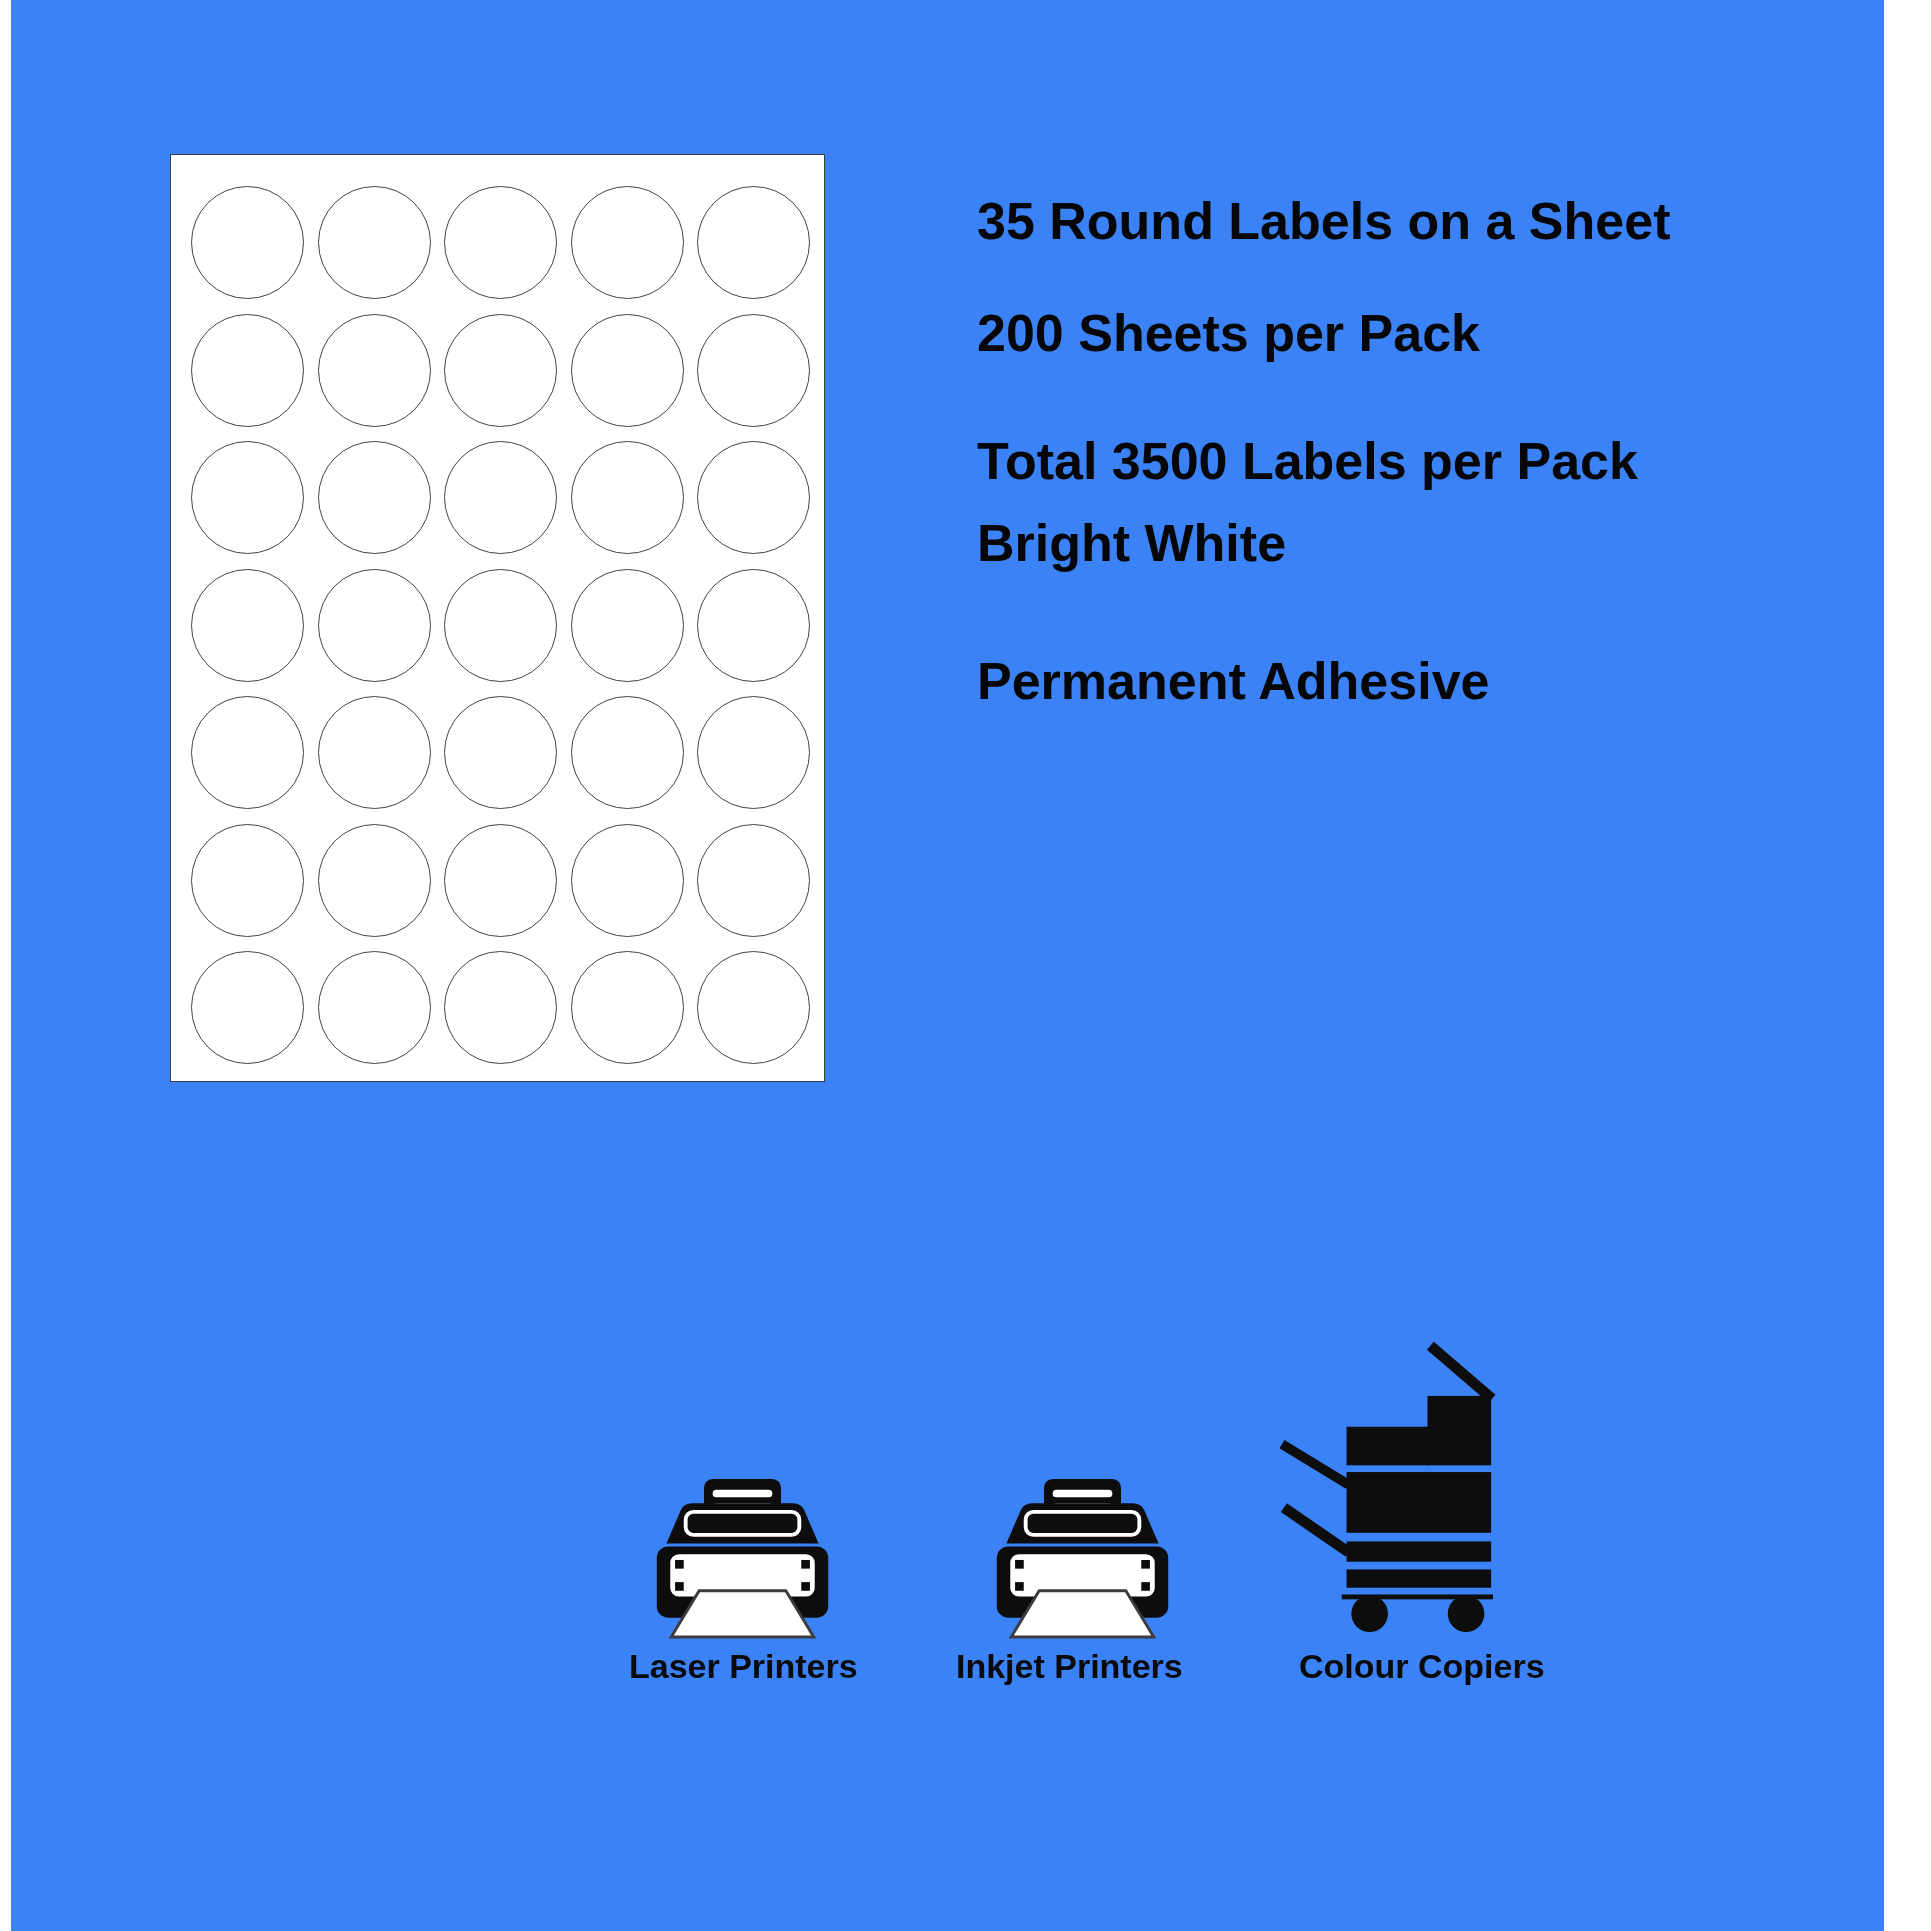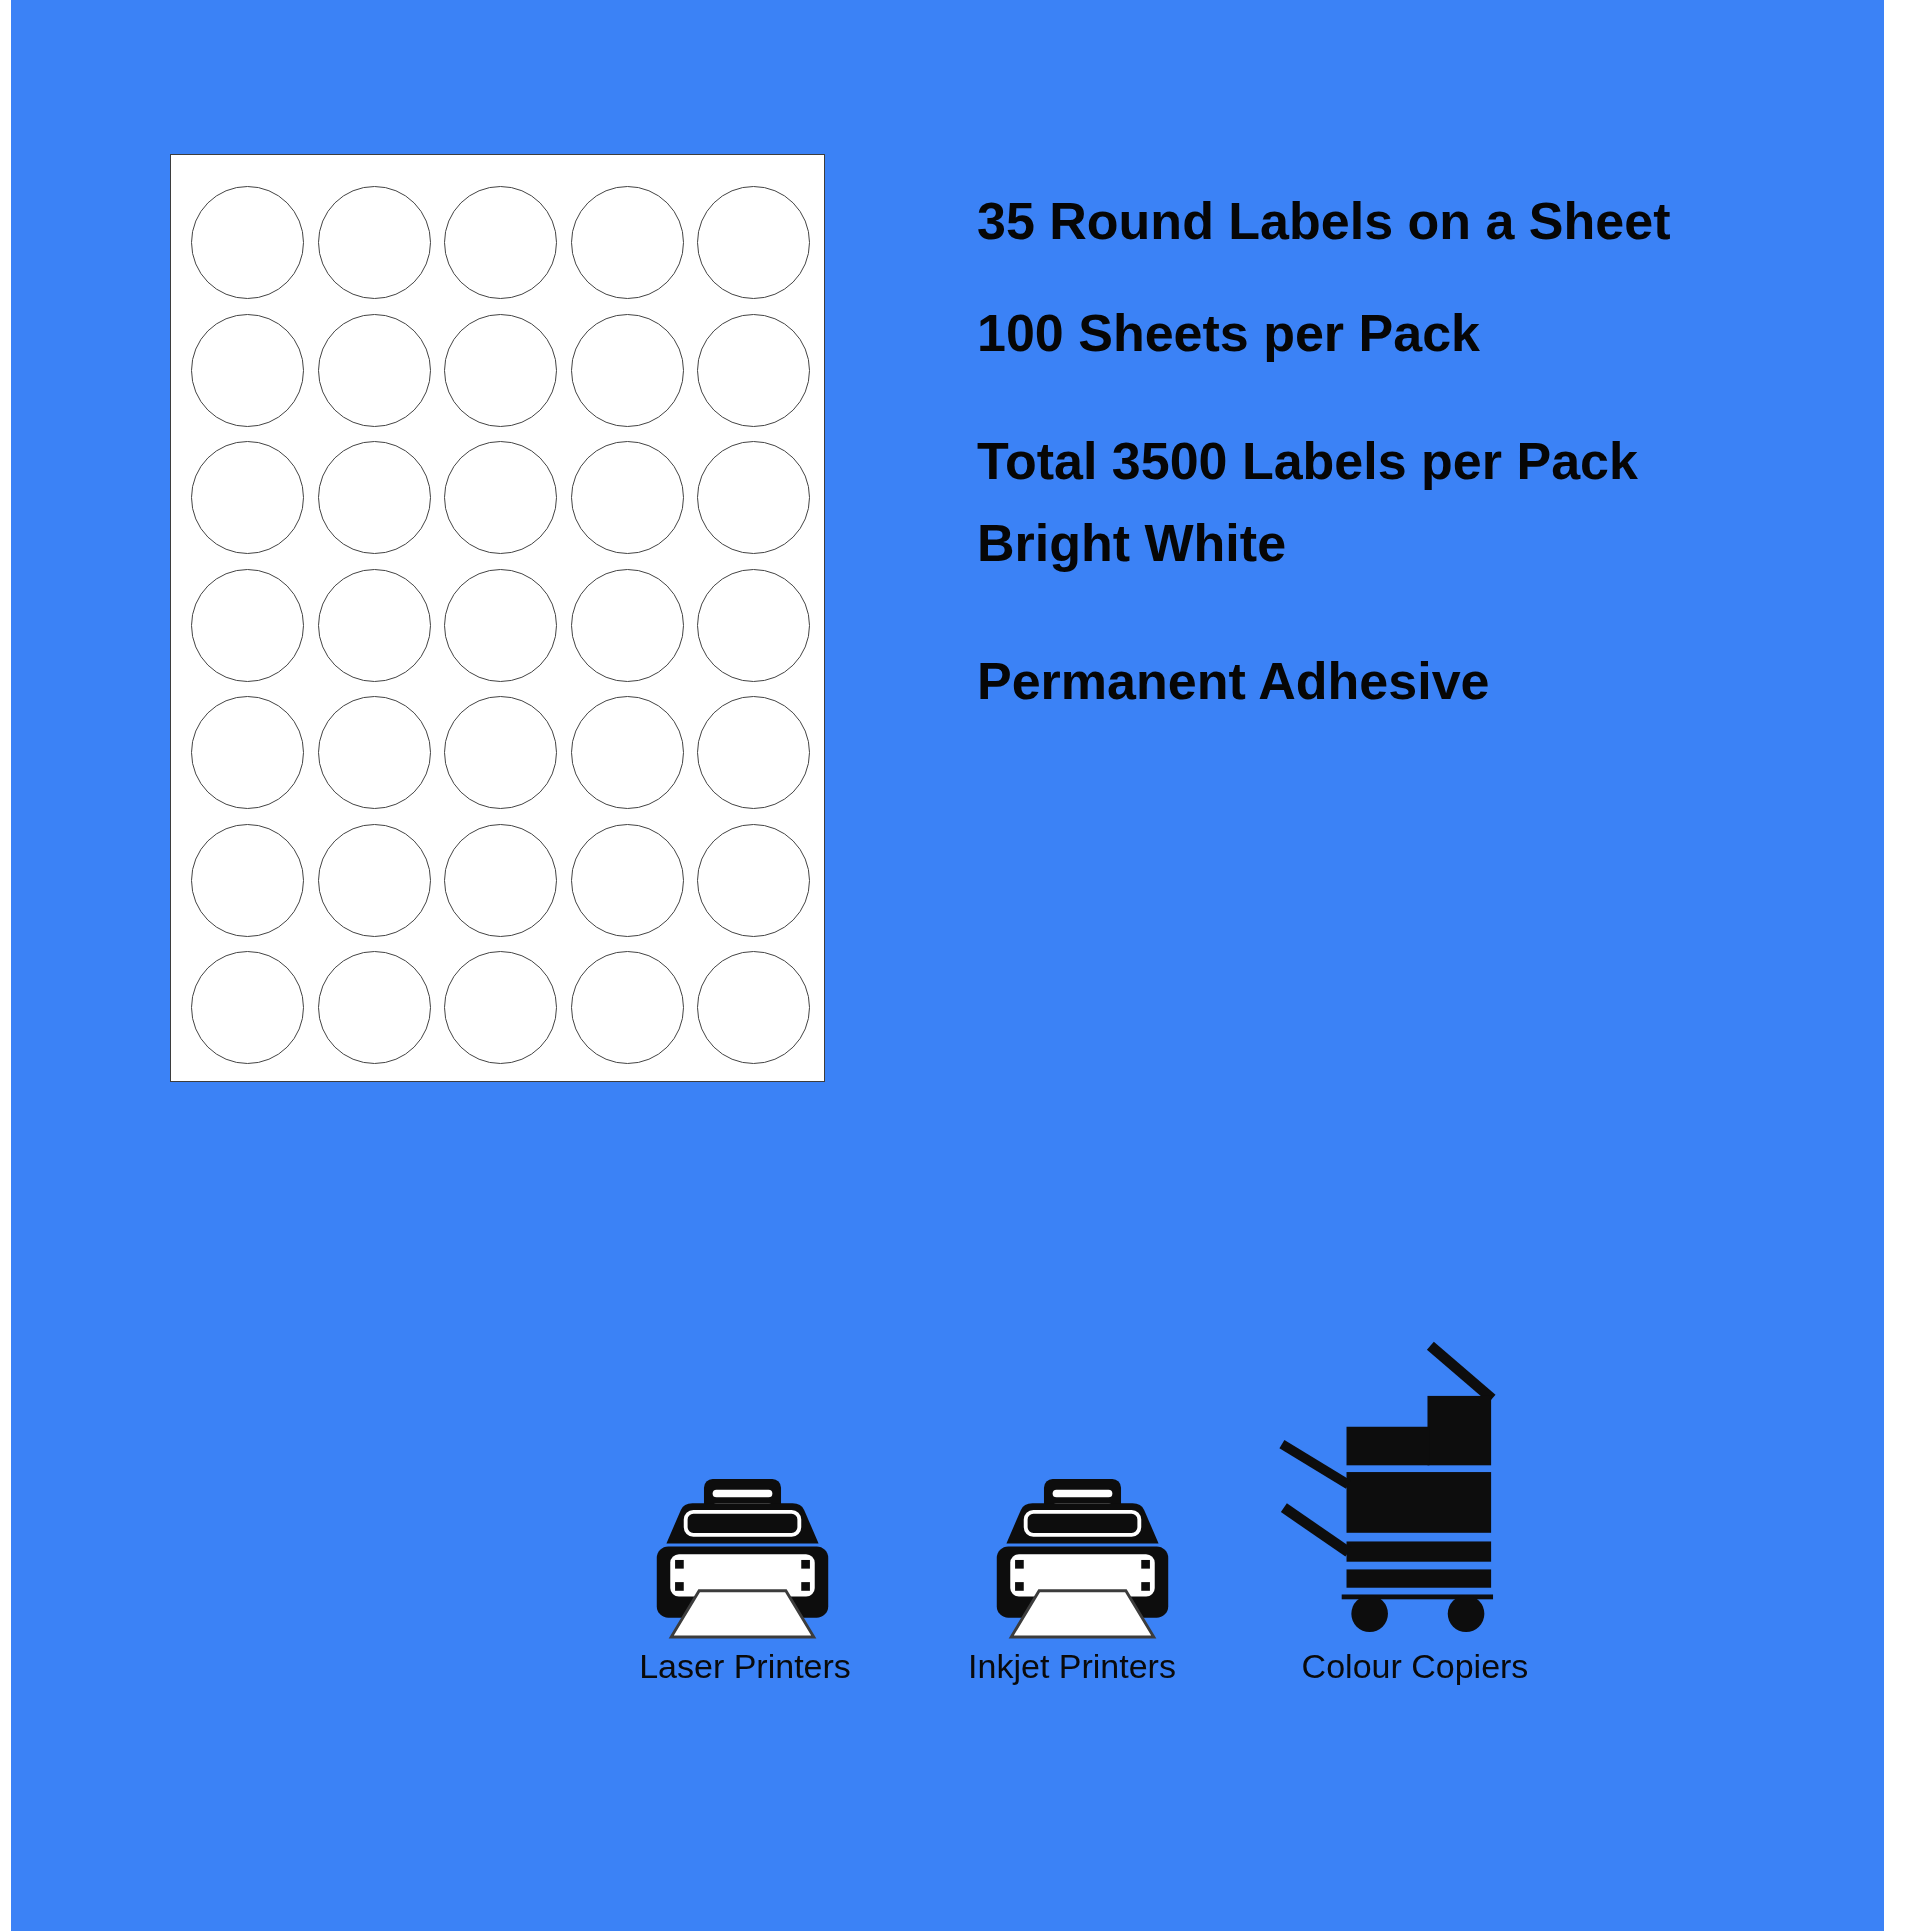--- a/index.html
+++ b/index.html
@@ -52,22 +52,22 @@
     font-size:73px;font-weight:700;line-height:77px;
     letter-spacing:1px;color:#0d0d0d;
     -webkit-text-stroke:1.7px #0d0d0d;
   }
   .device-icon{position:absolute;}
   .icon-laser{left:640px;top:1477px;}
   .icon-inkjet{left:980px;top:1477px;}
   .icon-copier{left:1265px;top:1340px;}
   .device-label{
     position:absolute;top:1647px;width:232px;
-    font-size:34px;font-weight:400;line-height:39px;
-    text-align:center;color:#0a0a0a;white-space:nowrap;
+    font-size:34px;font-weight:700;line-height:39px;
+    color:#0a0a0a;white-space:nowrap;
   }
   .lbl-laser{left:618px;}
   .lbl-inkjet{left:945px;}
   .lbl-copier{left:1288px;}
 </style>
 </head>
 <body>
 
 <div class="canvas">
 
@@ -106,21 +106,21 @@
         <div class="label-circle"></div>
         <div class="label-circle"></div>
         <div class="label-circle"></div>
         <div class="label-circle"></div>
         <div class="label-circle"></div>
       </div>
   </div>
 
   <div>
     <div class="feature f0">35 Round Labels on a Sheet</div>
-    <div class="feature f1">100 Sheets per Pack</div>
+    <div class="feature f1">200 Sheets per Pack</div>
     <div class="feature f2">Total 3500 Labels per Pack</div>
     <div class="feature f3">Bright White</div>
     <div class="feature f4">Permanent Adhesive</div>
   </div>
 
 
   <svg class="device-icon icon-laser" width="183" height="164" viewBox="0 0 190 170">
     <rect x="55" y="2" width="80" height="42" rx="9" fill="#0d0d0d"></rect>
     <rect x="64" y="13" width="62" height="8" rx="4" fill="#ffffff"></rect>
     <rect x="64" y="27" width="62" height="8" rx="4" fill="#ffffff"></rect>

